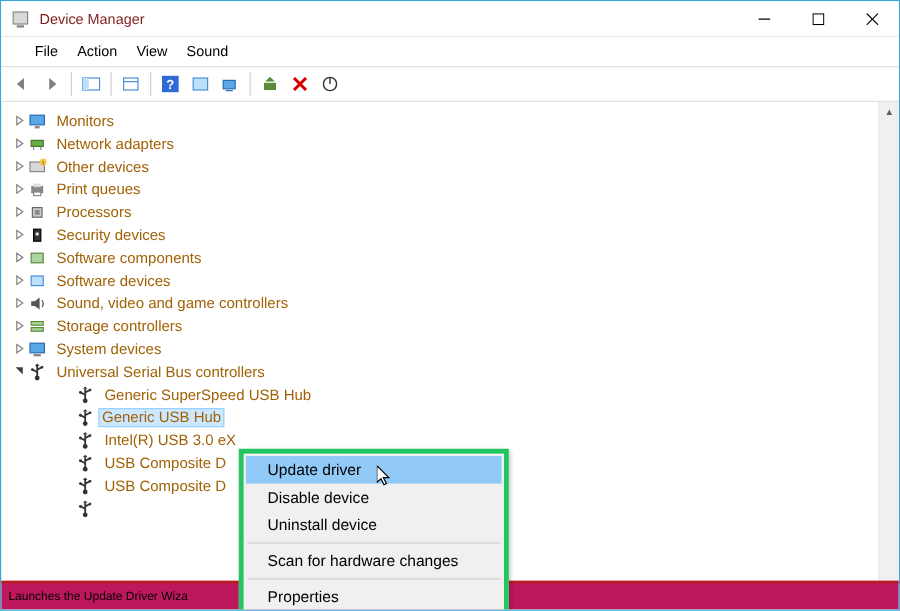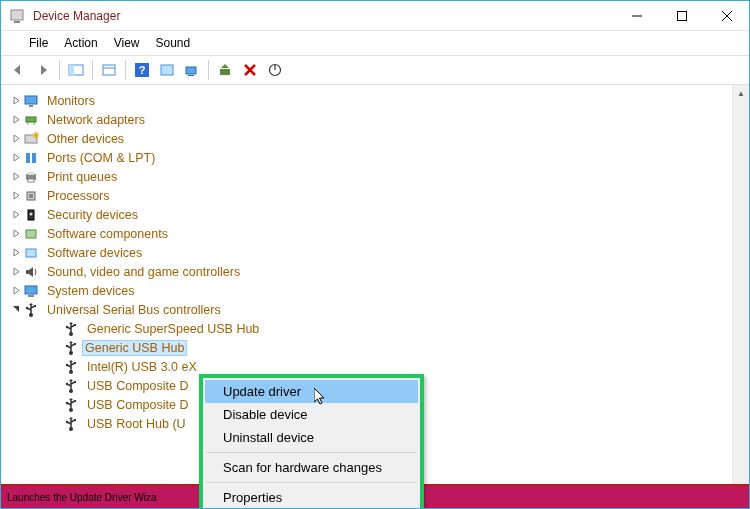--- a/index.html
+++ b/index.html
@@ -181,34 +181,20 @@
         <span class="label">Other devices</span>
       </div>
       <div class="tree-row">
         <span class="expander">
           <svg width="9" height="9">
             <path d="M2 1 L7 4.5 L2 8 Z" fill="none" stroke="#808080"></path>
           </svg>
         </span>
         <span class="tree-icon">
           <svg width="16" height="16">
-            <rect x="3" y="3" width="4" height="10" fill="#4a90d9"></rect>
-            <rect x="9" y="3" width="4" height="10" fill="#4a90d9"></rect>
-          </svg>
-        </span>
-        <span class="label">Ports (COM &amp; LPT)</span>
-      </div>
-      <div class="tree-row">
-        <span class="expander">
-          <svg width="9" height="9">
-            <path d="M2 1 L7 4.5 L2 8 Z" fill="none" stroke="#808080"></path>
-          </svg>
-        </span>
-        <span class="tree-icon">
-          <svg width="16" height="16">
             <rect x="3" y="5" width="10" height="6" fill="#888"></rect>
             <rect x="5" y="3" width="6" height="3" fill="#ddd"></rect>
             <rect x="5" y="10" width="6" height="3" fill="#fff" stroke="#888"></rect>
           </svg>
         </span>
         <span class="label">Print queues</span>
       </div>
       <div class="tree-row">
         <span class="expander">
           <svg width="9" height="9">
@@ -278,20 +264,34 @@
         <span class="label">Sound, video and game controllers</span>
       </div>
       <div class="tree-row">
         <span class="expander">
           <svg width="9" height="9">
             <path d="M2 1 L7 4.5 L2 8 Z" fill="none" stroke="#808080"></path>
           </svg>
         </span>
         <span class="tree-icon">
           <svg width="16" height="16">
+            <rect x="3" y="4" width="10" height="3" fill="#a9d5a0" stroke="#5c8a3a"></rect>
+            <rect x="3" y="9" width="10" height="3" fill="#a9d5a0" stroke="#5c8a3a"></rect>
+          </svg>
+        </span>
+        <span class="label">Storage controllers</span>
+      </div>
+      <div class="tree-row">
+        <span class="expander">
+          <svg width="9" height="9">
+            <path d="M2 1 L7 4.5 L2 8 Z" fill="none" stroke="#808080"></path>
+          </svg>
+        </span>
+        <span class="tree-icon">
+          <svg width="16" height="16">
             <rect x="2" y="3" width="12" height="8" fill="#5aa7e8" stroke="#2b6cb0"></rect>
             <rect x="5" y="12" width="6" height="2" fill="#888"></rect>
           </svg>
         </span>
         <span class="label">System devices</span>
       </div>
       <div class="tree-row">
         <span class="expander">
           <svg width="9" height="9">
             <path d="M1 1 L7 1 L1 7 Z" fill="#404040" transform="rotate(90 4 4)"></path>
@@ -378,21 +378,20 @@
         <span class="tree-icon">
           <svg width="16" height="16">
             <circle cx="8" cy="13" r="2" fill="#333"></circle>
             <line x1="8" y1="3" x2="8" y2="13" stroke="#333" stroke-width="1.5"></line>
             <path d="M8 8 L4 6 M8 6 L12 4" stroke="#333" stroke-width="1.5" fill="none"></path>
             <circle cx="4" cy="6" r="1.2" fill="#333"></circle>
             <rect x="11" y="3" width="2" height="2" fill="#333"></rect>
             <path d="M6 3 L8 1 L10 3 Z" fill="#333"></path>
           </svg>
         </span>
-        <span class="label">USB Root Hub (U</span>
       </div>
     </div>
   <div class="tree-scroll">
     <div class="scroll-arrow">▲</div>
   </div>
 </div>
 
 <div class="statusbar">
   <span>Launches the Update Driver Wiza</span>
 </div>

